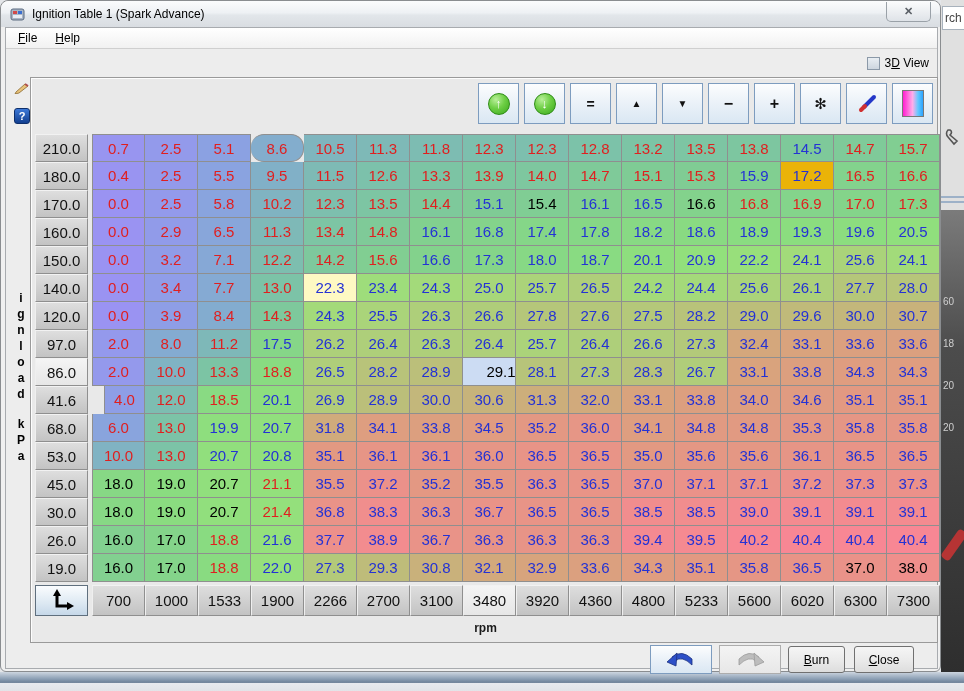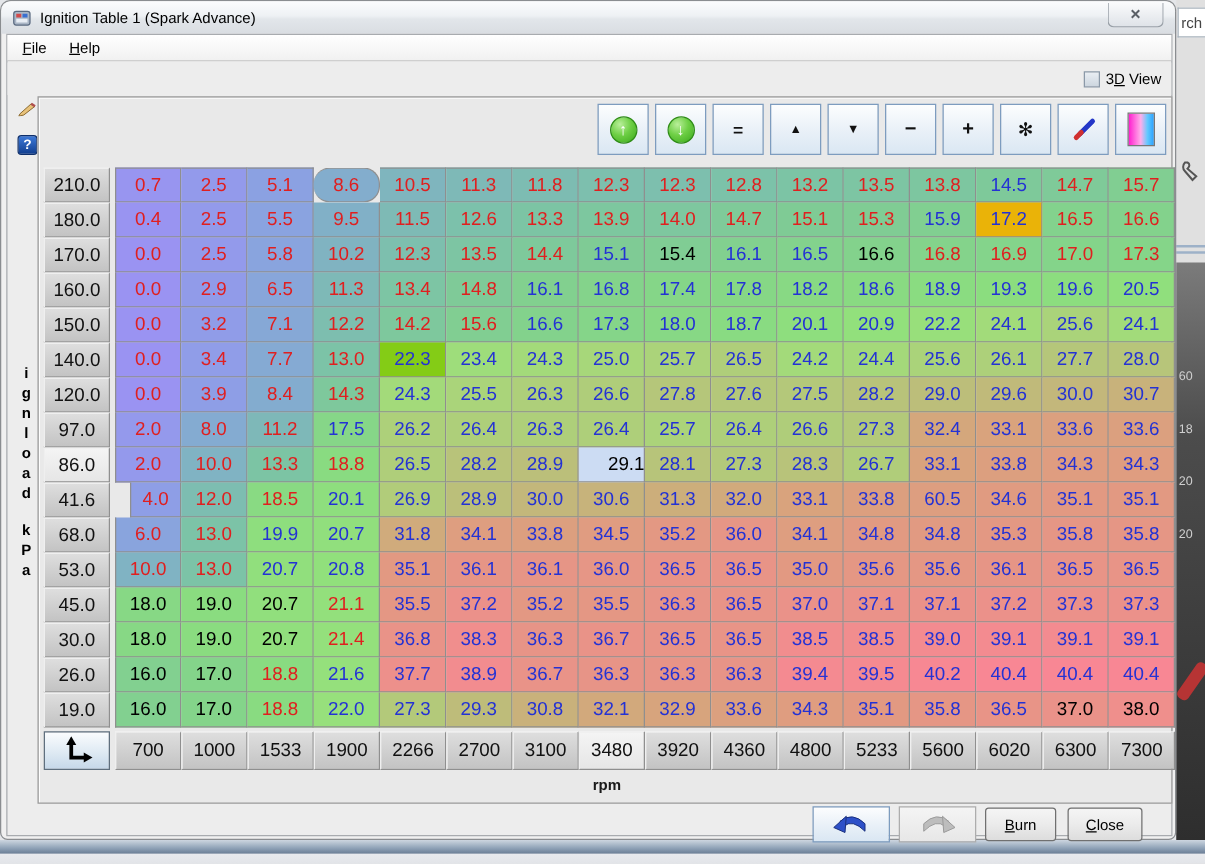--- a/index.html
+++ b/index.html
@@ -285,21 +285,21 @@
             <div class="cell" style="background: rgb(152, 223, 123); color: rgb(36, 50, 212);">22.2</div>
             <div class="cell" style="background: rgb(162, 219, 122); color: rgb(36, 50, 212);">24.1</div>
             <div class="cell" style="background: rgb(170, 211, 122); color: rgb(36, 50, 212);">25.6</div>
             <div class="cell" style="background: rgb(162, 219, 122); color: rgb(36, 50, 212);">24.1</div>
             <div class="load-hdr">140.0</div>
             <div class=""></div>
             <div class="cell first-col" style="background: rgb(154, 147, 242); color: rgb(224, 31, 31);">0.0</div>
             <div class="cell" style="background: rgb(144, 157, 232); color: rgb(224, 31, 31);">3.4</div>
             <div class="cell" style="background: rgb(133, 170, 211); color: rgb(224, 31, 31);">7.7</div>
             <div class="cell" style="background: rgb(124, 195, 167); color: rgb(224, 31, 31);">13.0</div>
-            <div class="cell" style="background: #84cc16; color: rgb(36, 50, 212);">22.3</div>
+            <div class="cell" style="background: #fef9c3; color: rgb(36, 50, 212);">22.3</div>
             <div class="cell" style="background: rgb(158, 221, 123); color: rgb(36, 50, 212);">23.4</div>
             <div class="cell" style="background: rgb(163, 218, 122); color: rgb(36, 50, 212);">24.3</div>
             <div class="cell" style="background: rgb(167, 215, 122); color: rgb(36, 50, 212);">25.0</div>
             <div class="cell" style="background: rgb(171, 211, 122); color: rgb(36, 50, 212);">25.7</div>
             <div class="cell" style="background: rgb(175, 206, 122); color: rgb(36, 50, 212);">26.5</div>
             <div class="cell" style="background: rgb(163, 218, 122); color: rgb(36, 50, 212);">24.2</div>
             <div class="cell" style="background: rgb(164, 217, 122); color: rgb(36, 50, 212);">24.4</div>
             <div class="cell" style="background: rgb(170, 211, 122); color: rgb(36, 50, 212);">25.6</div>
             <div class="cell" style="background: rgb(173, 208, 122); color: rgb(36, 50, 212);">26.1</div>
             <div class="cell" style="background: rgb(181, 198, 122); color: rgb(36, 50, 212);">27.7</div>
@@ -365,21 +365,21 @@
             <div class="cell" style="background: rgb(137, 218, 131); color: rgb(224, 31, 31);">18.5</div>
             <div class="cell" style="background: rgb(142, 222, 126); color: rgb(36, 50, 212);">20.1</div>
             <div class="cell" style="background: rgb(177, 204, 122); color: rgb(36, 50, 212);">26.9</div>
             <div class="cell" style="background: rgb(187, 191, 122); color: rgb(36, 50, 212);">28.9</div>
             <div class="cell" style="background: rgb(195, 183, 123); color: rgb(36, 50, 212);">30.0</div>
             <div class="cell" style="background: rgb(199, 179, 123); color: rgb(36, 50, 212);">30.6</div>
             <div class="cell" style="background: rgb(204, 174, 123); color: rgb(36, 50, 212);">31.3</div>
             <div class="cell" style="background: rgb(209, 170, 124); color: rgb(36, 50, 212);">32.0</div>
             <div class="cell" style="background: rgb(217, 163, 125); color: rgb(36, 50, 212);">33.1</div>
             <div class="cell" style="background: rgb(220, 159, 127); color: rgb(36, 50, 212);">33.8</div>
-            <div class="cell" style="background: rgb(221, 158, 128); color: rgb(36, 50, 212);">60.5</div>
+            <div class="cell" style="background: rgb(221, 158, 128); color: rgb(36, 50, 212);">34.0</div>
             <div class="cell" style="background: rgb(224, 155, 129); color: rgb(36, 50, 212);">34.6</div>
             <div class="cell" style="background: rgb(226, 153, 130); color: rgb(36, 50, 212);">35.1</div>
             <div class="cell" style="background: rgb(226, 153, 130); color: rgb(36, 50, 212);">35.1</div>
             <div class="load-hdr">68.0</div>
             <div class=""></div>
             <div class="cell first-col" style="background: rgb(137, 164, 221); color: rgb(224, 31, 31);">6.0</div>
             <div class="cell" style="background: rgb(124, 195, 167); color: rgb(224, 31, 31);">13.0</div>
             <div class="cell" style="background: rgb(142, 222, 126); color: rgb(36, 50, 212);">19.9</div>
             <div class="cell" style="background: rgb(145, 223, 125); color: rgb(36, 50, 212);">20.7</div>
             <div class="cell" style="background: rgb(208, 171, 124); color: rgb(36, 50, 212);">31.8</div>

